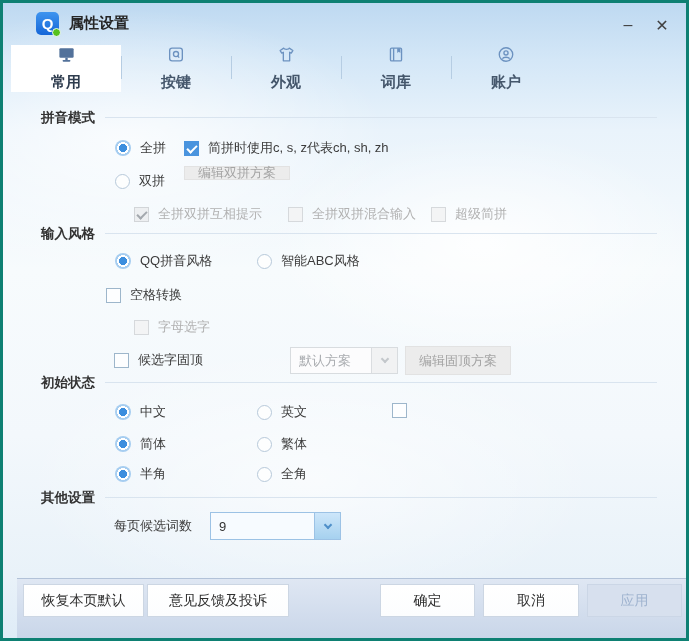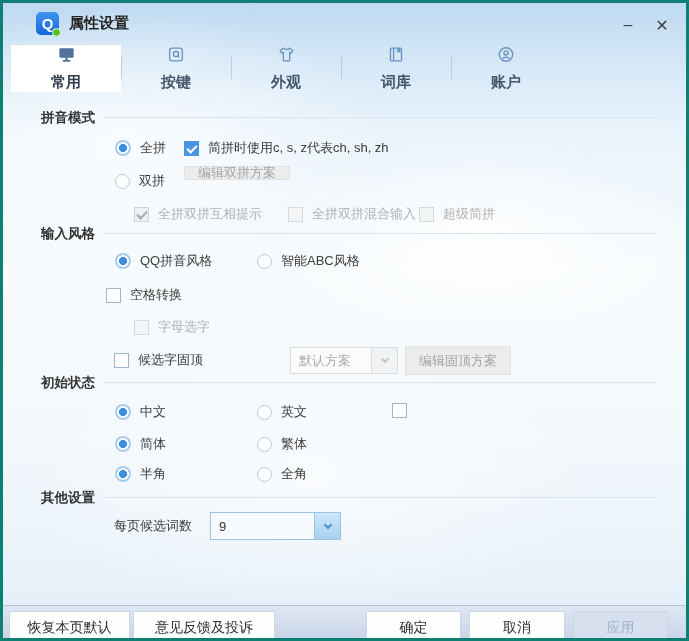--- a/index.html
+++ b/index.html
@@ -65,21 +65,21 @@
   .sel .arrow{width:26px;flex:none;display:flex;align-items:center;justify-content:center;}
   .chev{width:6px;height:6px;border-right:2px solid;border-bottom:2px solid;transform:rotate(45deg);margin-top:-3px;}
   .sel.en{border:1px solid #9cc2e5;background:#f7fbff;color:#333;}
   .sel.en .arrow{background:linear-gradient(180deg,#cde6fa,#a6d1ef);border-left:1px solid #9cc2e5;}
   .sel.en .chev{color:#4f8fc9;}
   .sel.dis{border:1px solid #d8dcdf;background:#fcfcfd;color:#a9acb0;}
   .sel.dis .arrow{background:#f1f2f3;border-left:1px solid #dadde0;}
   .sel.dis .chev{color:#c3c7cb;}
   
   .footer{
-    position:absolute;left:0;right:0;bottom:0;height:33px;
+    position:absolute;left:14px;right:0;bottom:0;height:60px;
     background:linear-gradient(180deg,#dfe7f3,#c9d6e9);
     border-top:1px solid #b2c2d8;
   }
   .fbtn{
     position:absolute;top:5px;height:33px;display:flex;align-items:center;justify-content:center;
     background:linear-gradient(180deg,#ffffff,#fcfdfe);border:1px solid #ccd6e3;
     color:#2f2f2f;font-size:14px;
   }
   .fbtn.apply-dis{background:#d7e0ee;border-color:#cbd6e6;color:#9fb3cf;}
 </style>
@@ -157,21 +157,21 @@
   <div class="abs btn-dis" style="left:181px;top:163px;width:106px;height:14px;">编辑双拼方案</div>
 
   <div class="abs ctl dis" style="left:131px;top:202px;">
     <span class="cb dis on"></span>
     <span>全拼双拼互相提示</span>
   </div>
   <div class="abs ctl dis" style="left:285px;top:202px;">
     <span class="cb dis"></span>
     <span>全拼双拼混合输入</span>
   </div>
-  <div class="abs ctl dis" style="left:416px;top:202px;">
+  <div class="abs ctl dis" style="left:428px;top:202px;">
     <span class="cb dis"></span>
     <span>超级简拼</span>
   </div>
 
   <div class="abs sec-title" style="left:38px;top:222px;">输入风格</div>
   <div class="abs sec-line" style="left:102px;top:230px;width:552px;"></div>
 
   <div class="abs ctl" style="left:112px;top:249px;">
     <span class="radio on"></span>
     <span>QQ拼音风格</span>

